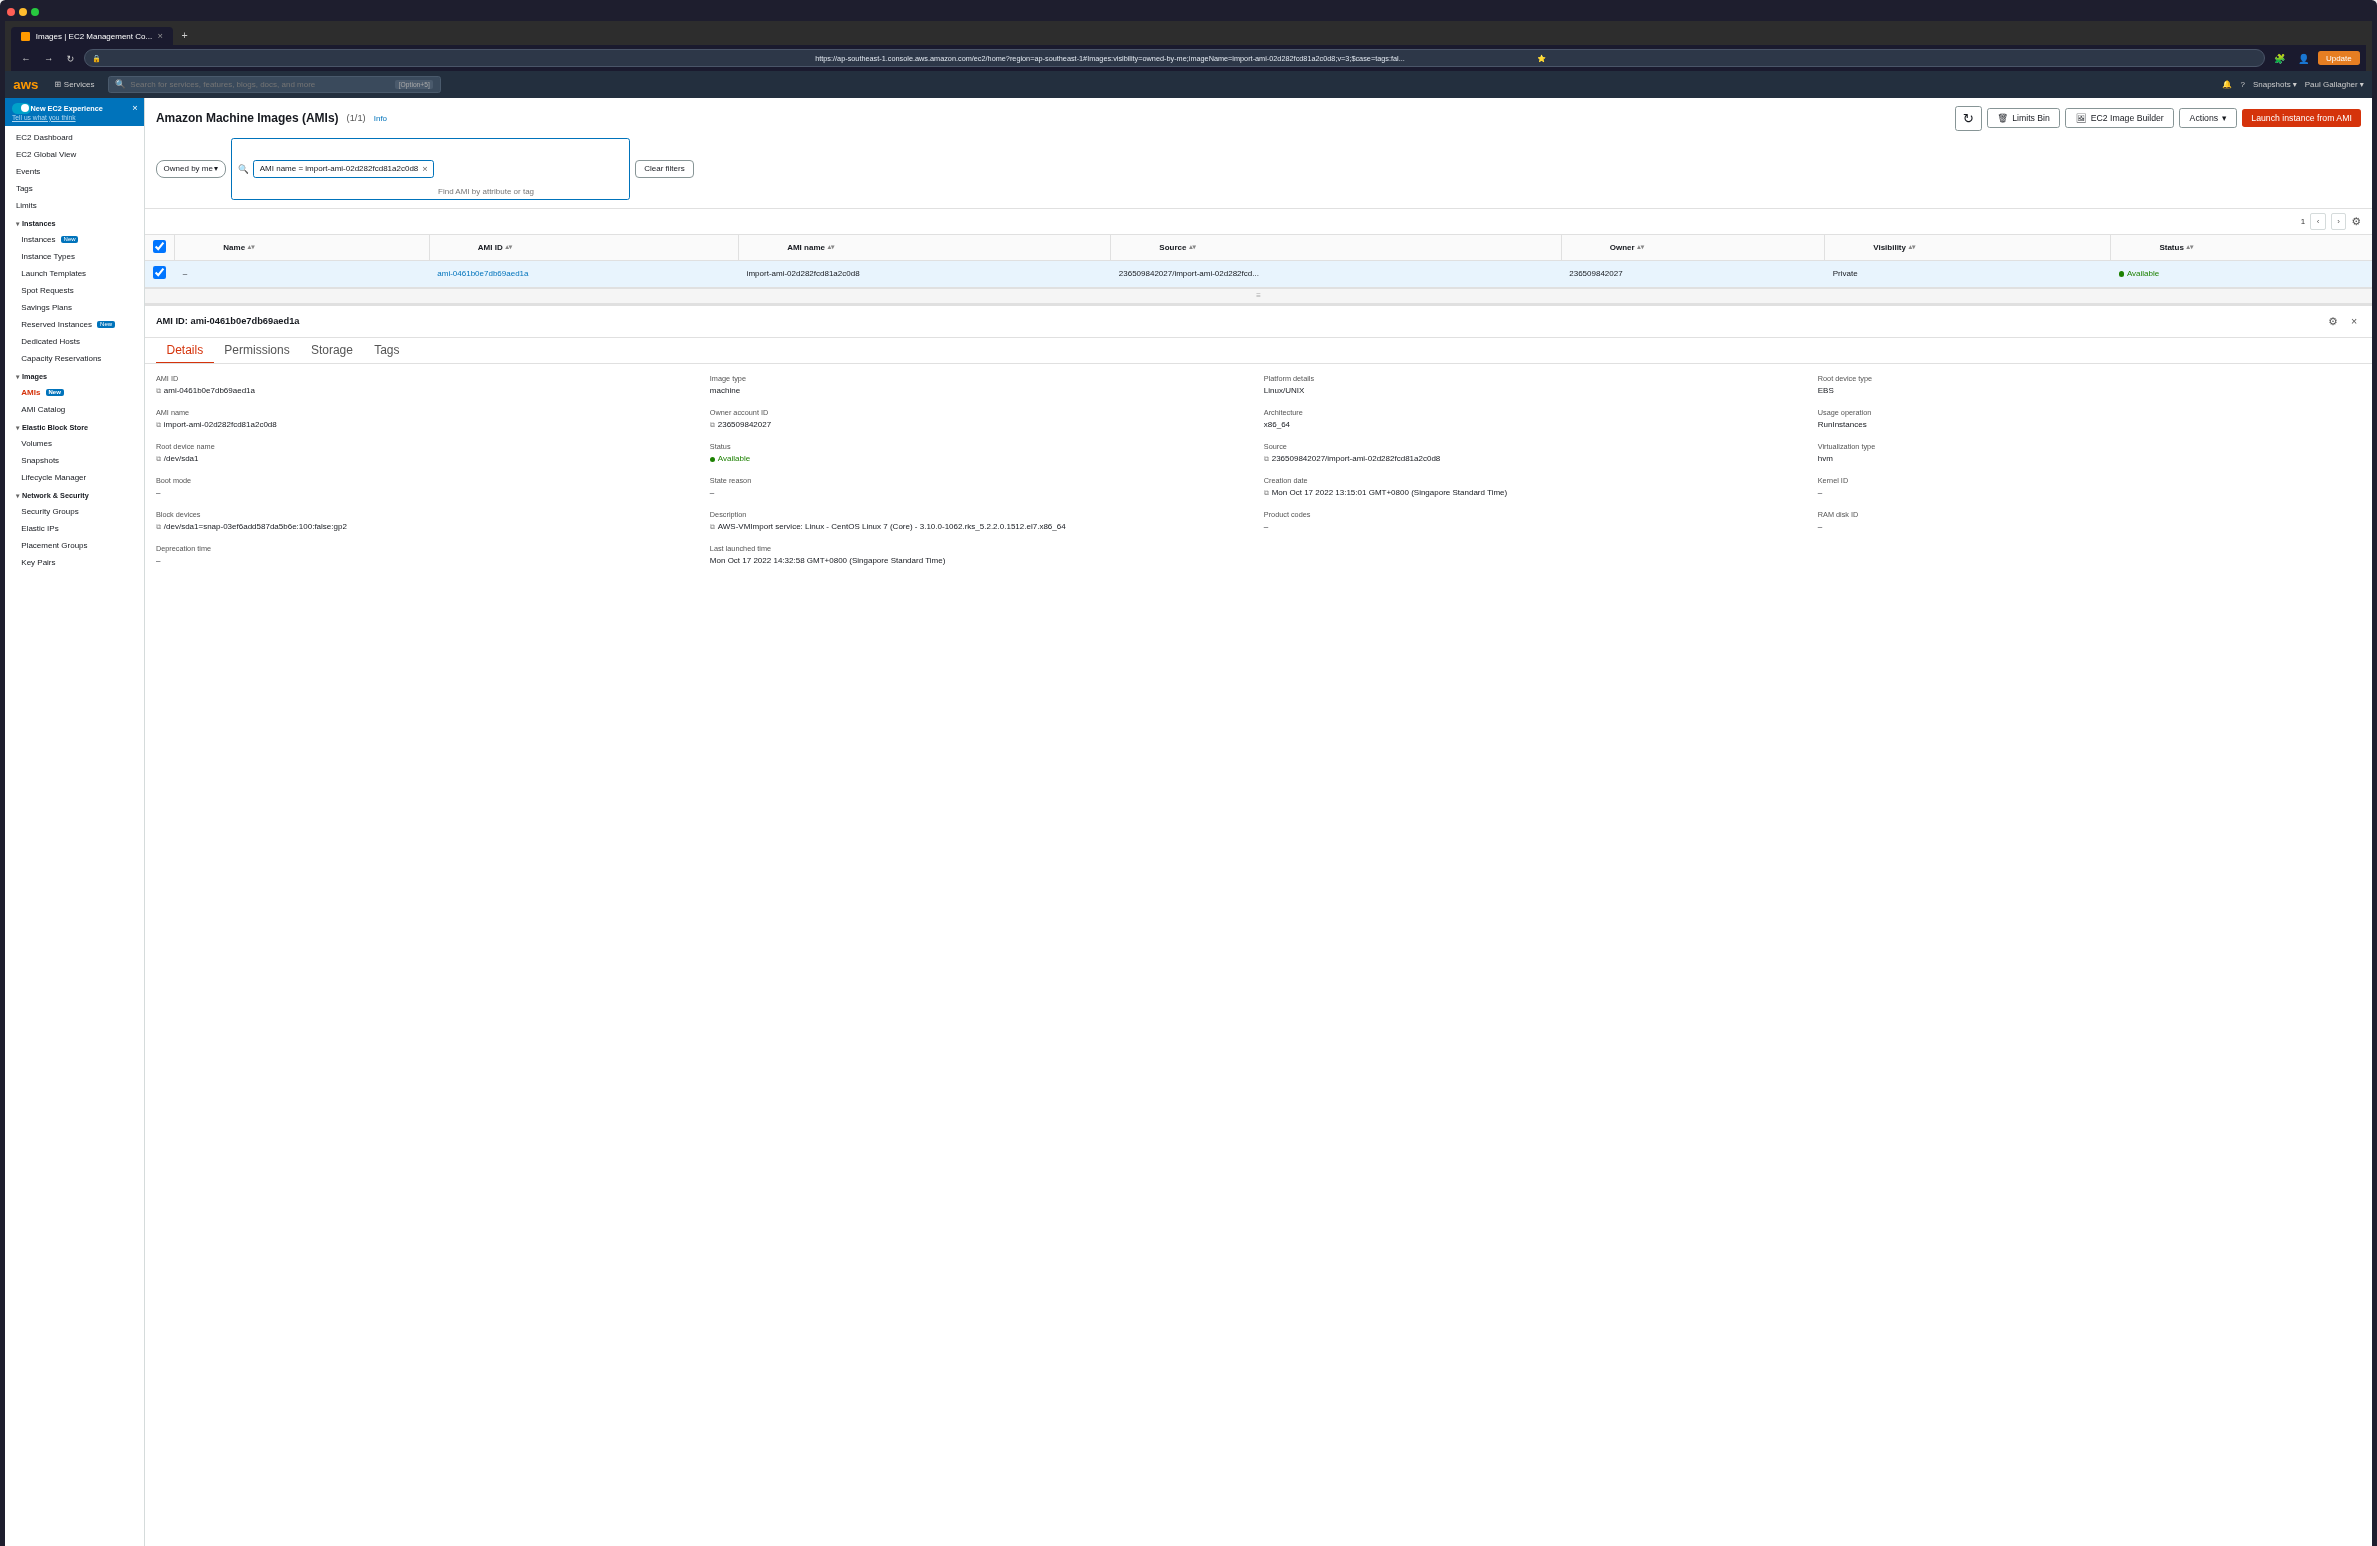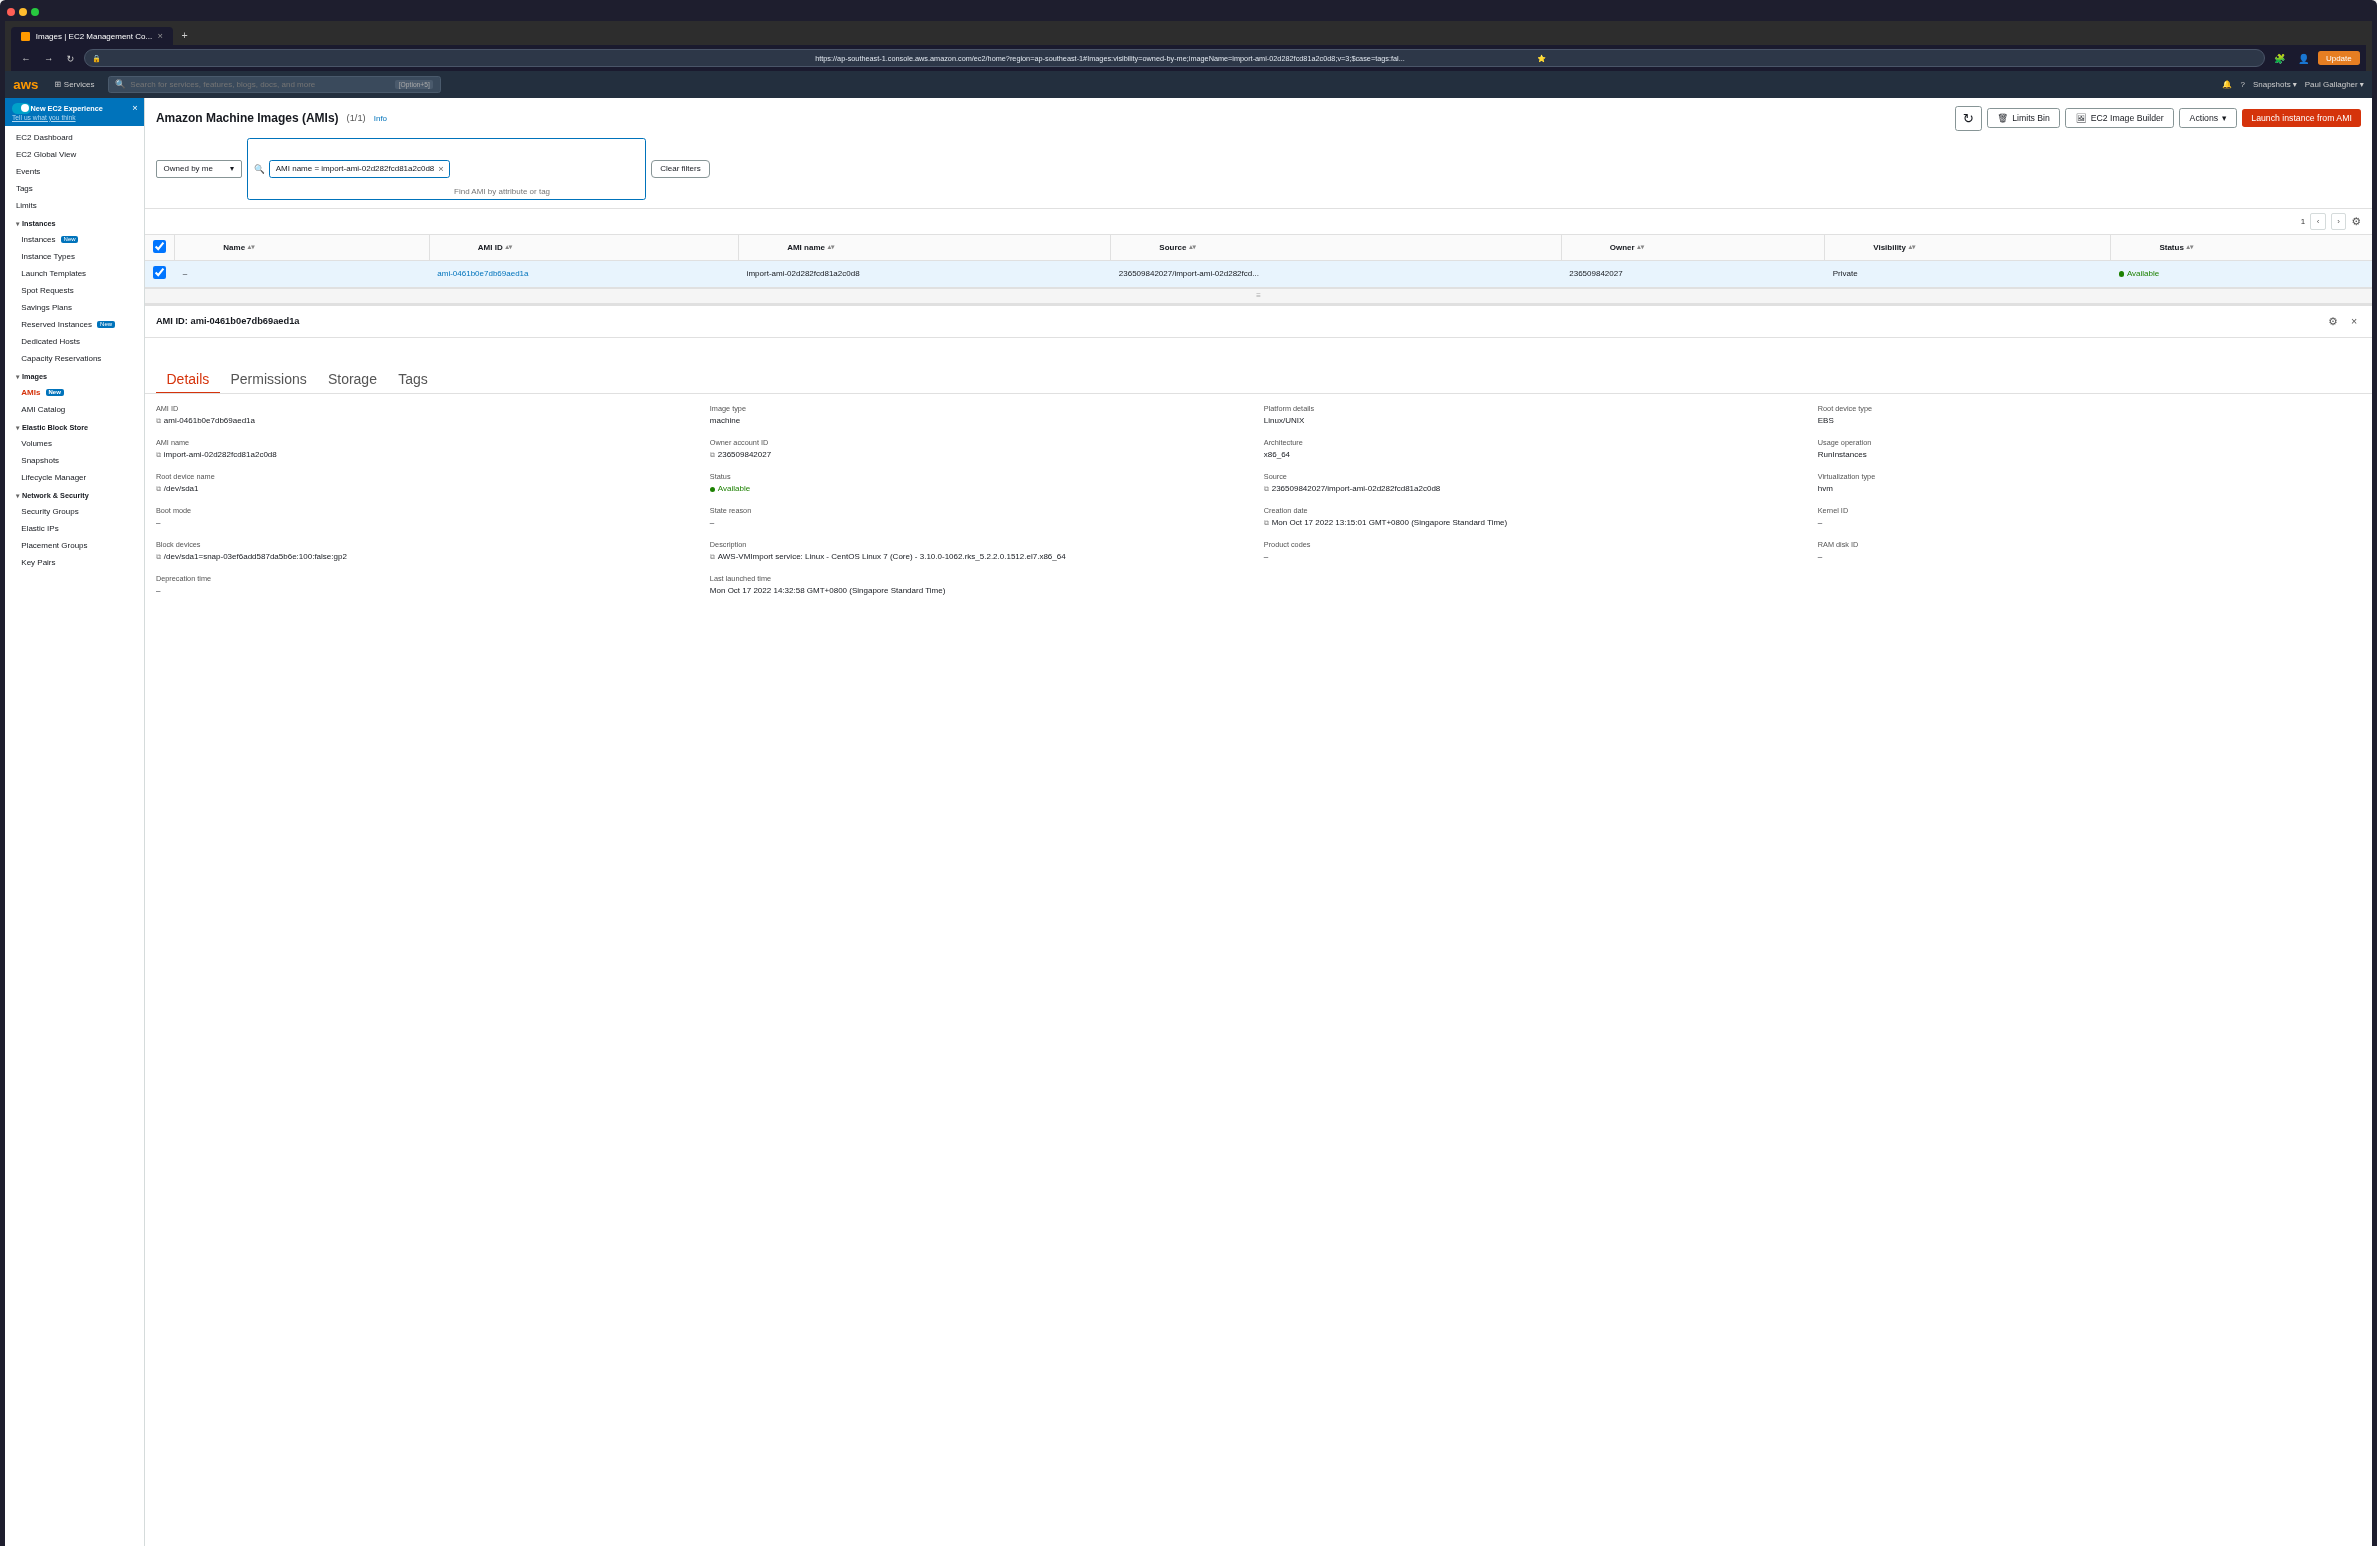--- a/index.html
+++ b/index.html
@@ -61,21 +61,21 @@
     .page-title-row { display: flex; align-items: center; gap: 8px; margin-bottom: 6.7px; }
     .page-title { font-size: 12px; font-weight: 600; color: #16191f; }
     .count-badge { color: #555; font-size: 9.3px; }
     .info-link { color: #0073bb; font-size: 8px; cursor: pointer; }
     .header-actions { display: flex; align-items: center; gap: 5.3px; margin-left: auto; }
     .btn-secondary { background: #fff; border: 0.7px solid #879596; color: #16191f; padding: 4px 9.3px; border-radius: 2.7px; font-size: 8.7px; cursor: pointer; display: flex; align-items: center; gap: 4px; white-space: nowrap; }
     .btn-primary-orange { background: #d5330b; color: white; border: none; padding: 4px 9.3px; border-radius: 2.7px; font-size: 8.7px; cursor: pointer; font-weight: 500; white-space: nowrap; }
     .refresh-btn { background: #fff; border: 0.7px solid #879596; padding: 4px 6.7px; border-radius: 2.7px; cursor: pointer; color: #16191f; }
 
     .filter-row { display: flex; align-items: center; gap: 5.3px; }
-    .owned-by-dropdown { background: #fff; border: 0.7px solid #879596; padding: 3.3px 6.7px; border-radius: 2px; font-size: 8px; color: #16191f; cursor: pointer; display: flex; align-items: center; gap: 17px; }
+    .owned-by-dropdown { background: #fff; border: 0.7px solid #879596; padding: 3.3px 6.7px; border-radius: 8px; font-size: 8px; color: #16191f; cursor: pointer; display: flex; align-items: center; gap: 1px; }
     .search-bar { flex: 1; border: 0.7px solid #0073bb; border-radius: 2.7px; padding: 3.3px 6.7px; display: flex; align-items: center; gap: 4px; background: #fff; max-width: 399px; }
     .search-bar input { border: none; outline: none; font-size: 8px; flex: 1; background: transparent; }
     .filter-tag { background: #fff; border: 1.3px solid #0073bb; border-radius: 2.7px; padding: 2.7px 5.3px; font-size: 8px; display: flex; align-items: center; gap: 4px; color: #16191f; }
     .filter-tag-remove { color: #666; cursor: pointer; font-size: 9.3px; }
     .clear-filters-btn { background: #fff; border: 0.7px solid #879596; padding: 3.3px 8px; border-radius: 4px; font-size: 8px; color: #16191f; cursor: pointer; }
 
     
     .table-nav { display: flex; align-items: center; justify-content: flex-end; padding: 4px 10.6px; border-bottom: 0.7px solid #e0e0e0; gap: 5.3px; }
     .page-info { font-size: 8px; color: #333; }
     .page-nav-btn { background: #fff; border: 0.7px solid #d5dbdb; padding: 2.7px 5.3px; border-radius: 2px; cursor: pointer; color: #555; font-size: 8px; }
@@ -98,21 +98,21 @@
 
     
     .detail-panel { border-top: 2px solid #e0e0e0; background: #fff; }
     .detail-header { padding: 8px 10.6px; border-bottom: 0.7px solid #e0e0e0; display: flex; align-items: center; justify-content: space-between; }
     .detail-title { font-size: 9.3px; font-weight: 600; color: #16191f; }
     .detail-actions { display: flex; gap: 5.3px; }
     .detail-icon-btn { background: none; border: none; cursor: pointer; color: #555; font-size: 10.6px; padding: 1.3px 4px; }
 
     
     .detail-tabs { display: flex; border-bottom: 0.7px solid #e0e0e0; padding: 0 10.6px; gap: 0; }
-    .detail-tab { padding: 5.3px 10.6px; font-size: 14px; color: #555; cursor: pointer; border-bottom: 1.3px solid transparent; margin-bottom: -0.7px; margin-top: 28px; }
+    .detail-tab { padding: 5.3px 10.6px; font-size: 12px; color: #555; cursor: pointer; border-bottom: 1.3px solid transparent; margin-bottom: -0.7px; }
     .detail-tab.active { color: #d5330b; border-bottom-color: #d5330b; font-weight: 500; }
 
     
     .detail-content { padding: 10.6px; }
     .detail-grid { display: grid; grid-template-columns: repeat(4, 1fr); gap: 13.3px 10.6px; }
     .detail-field { display: flex; flex-direction: column; gap: 2.7px; }
     .field-label { font-size: 7.3px; color: #555; font-weight: 400; }
     .field-value { font-size: 8px; color: #16191f; display: flex; align-items: flex-start; gap: 2.7px; }
     .field-value .copy-icon { color: #888; font-size: 7.3px; cursor: pointer; flex-shrink: 0; }
     .available-badge { color: #1d8102; display: flex; align-items: center; gap: 2.7px; }

